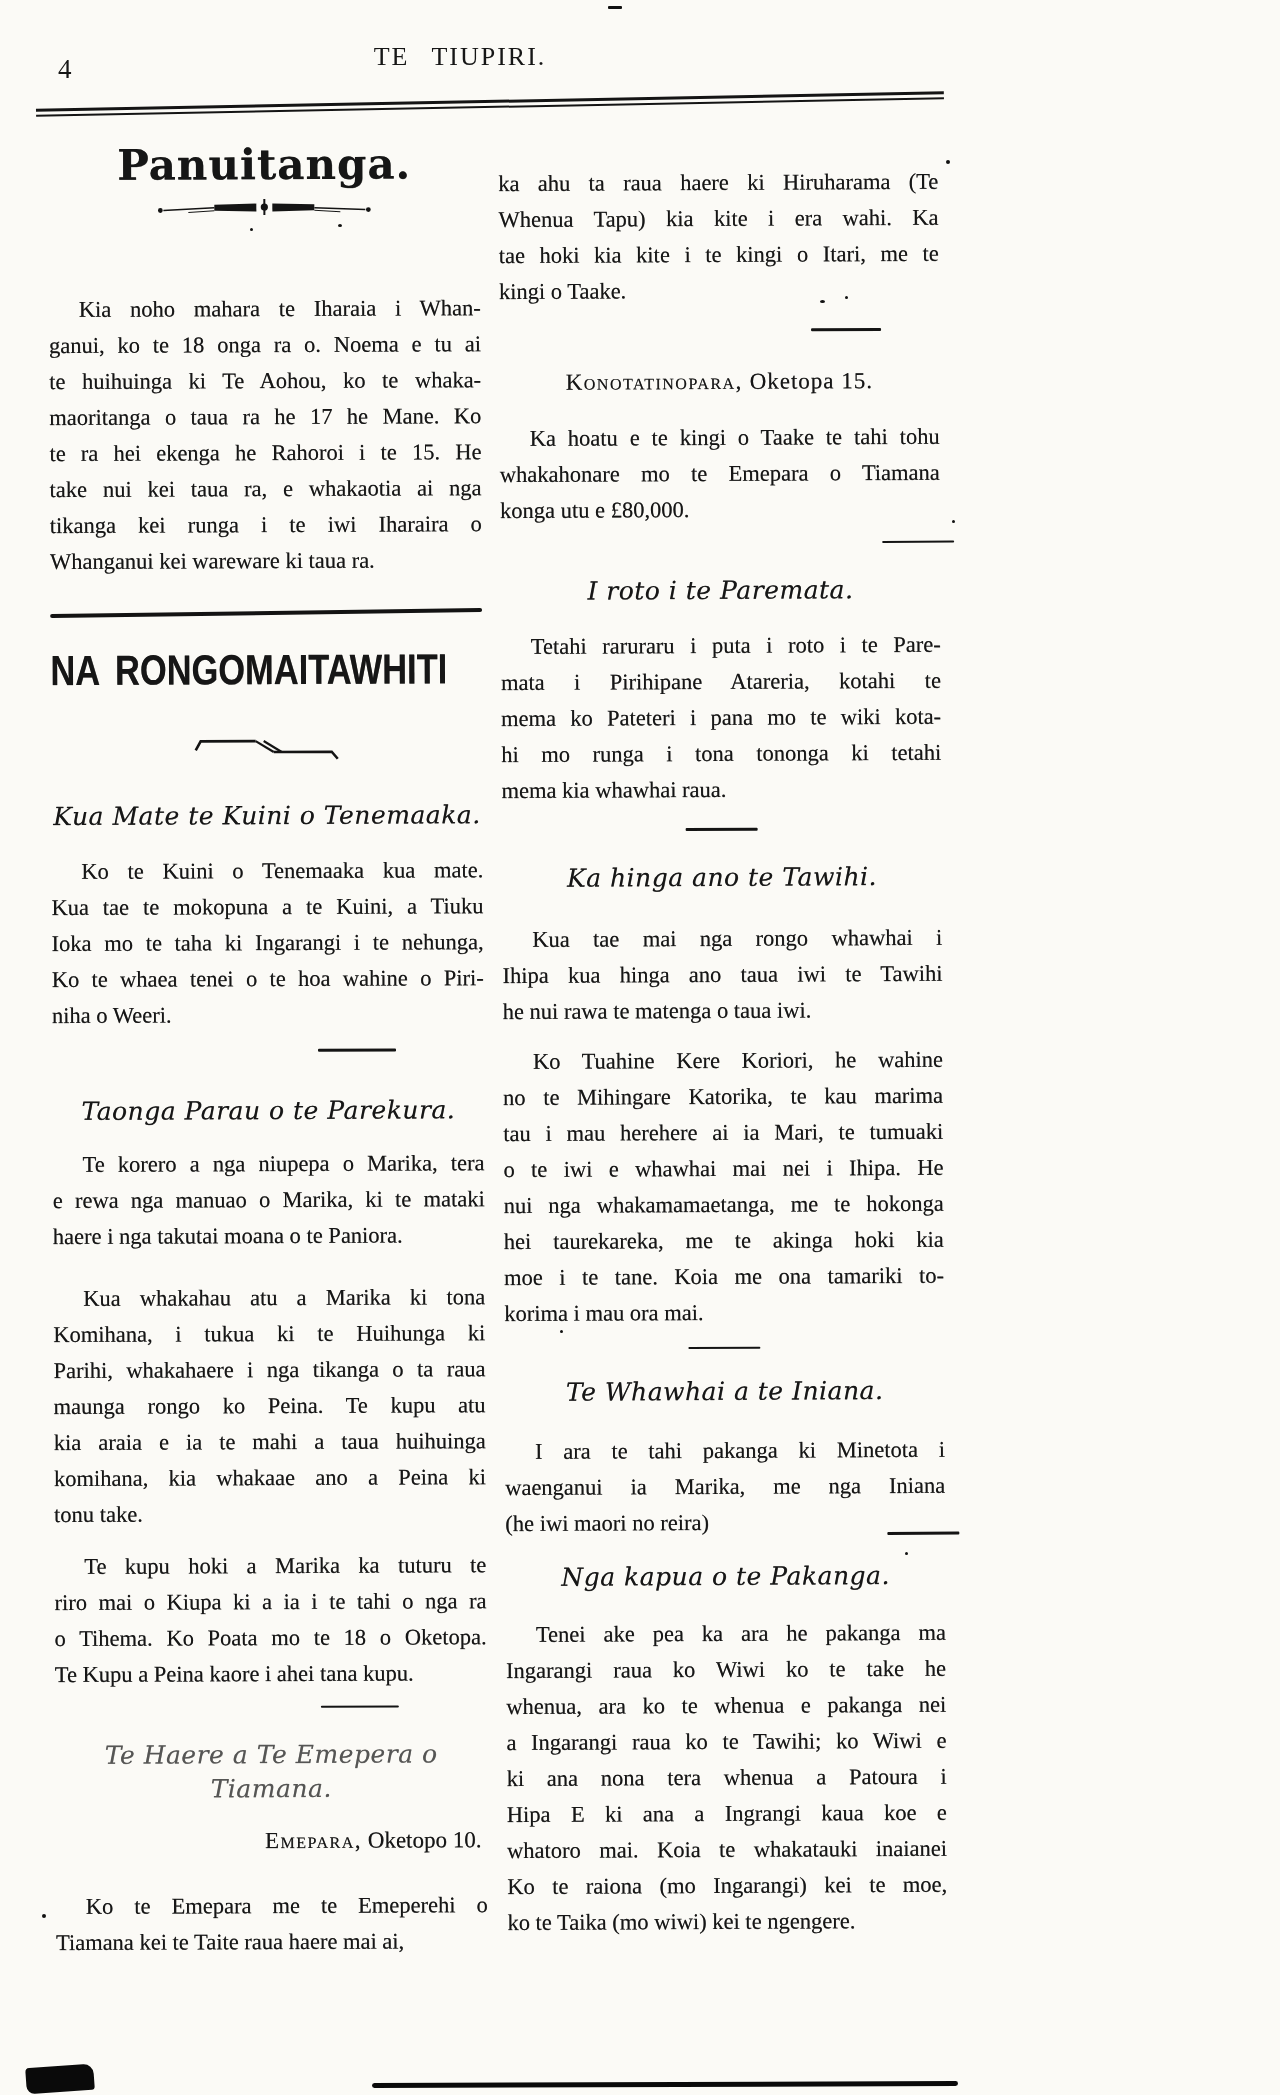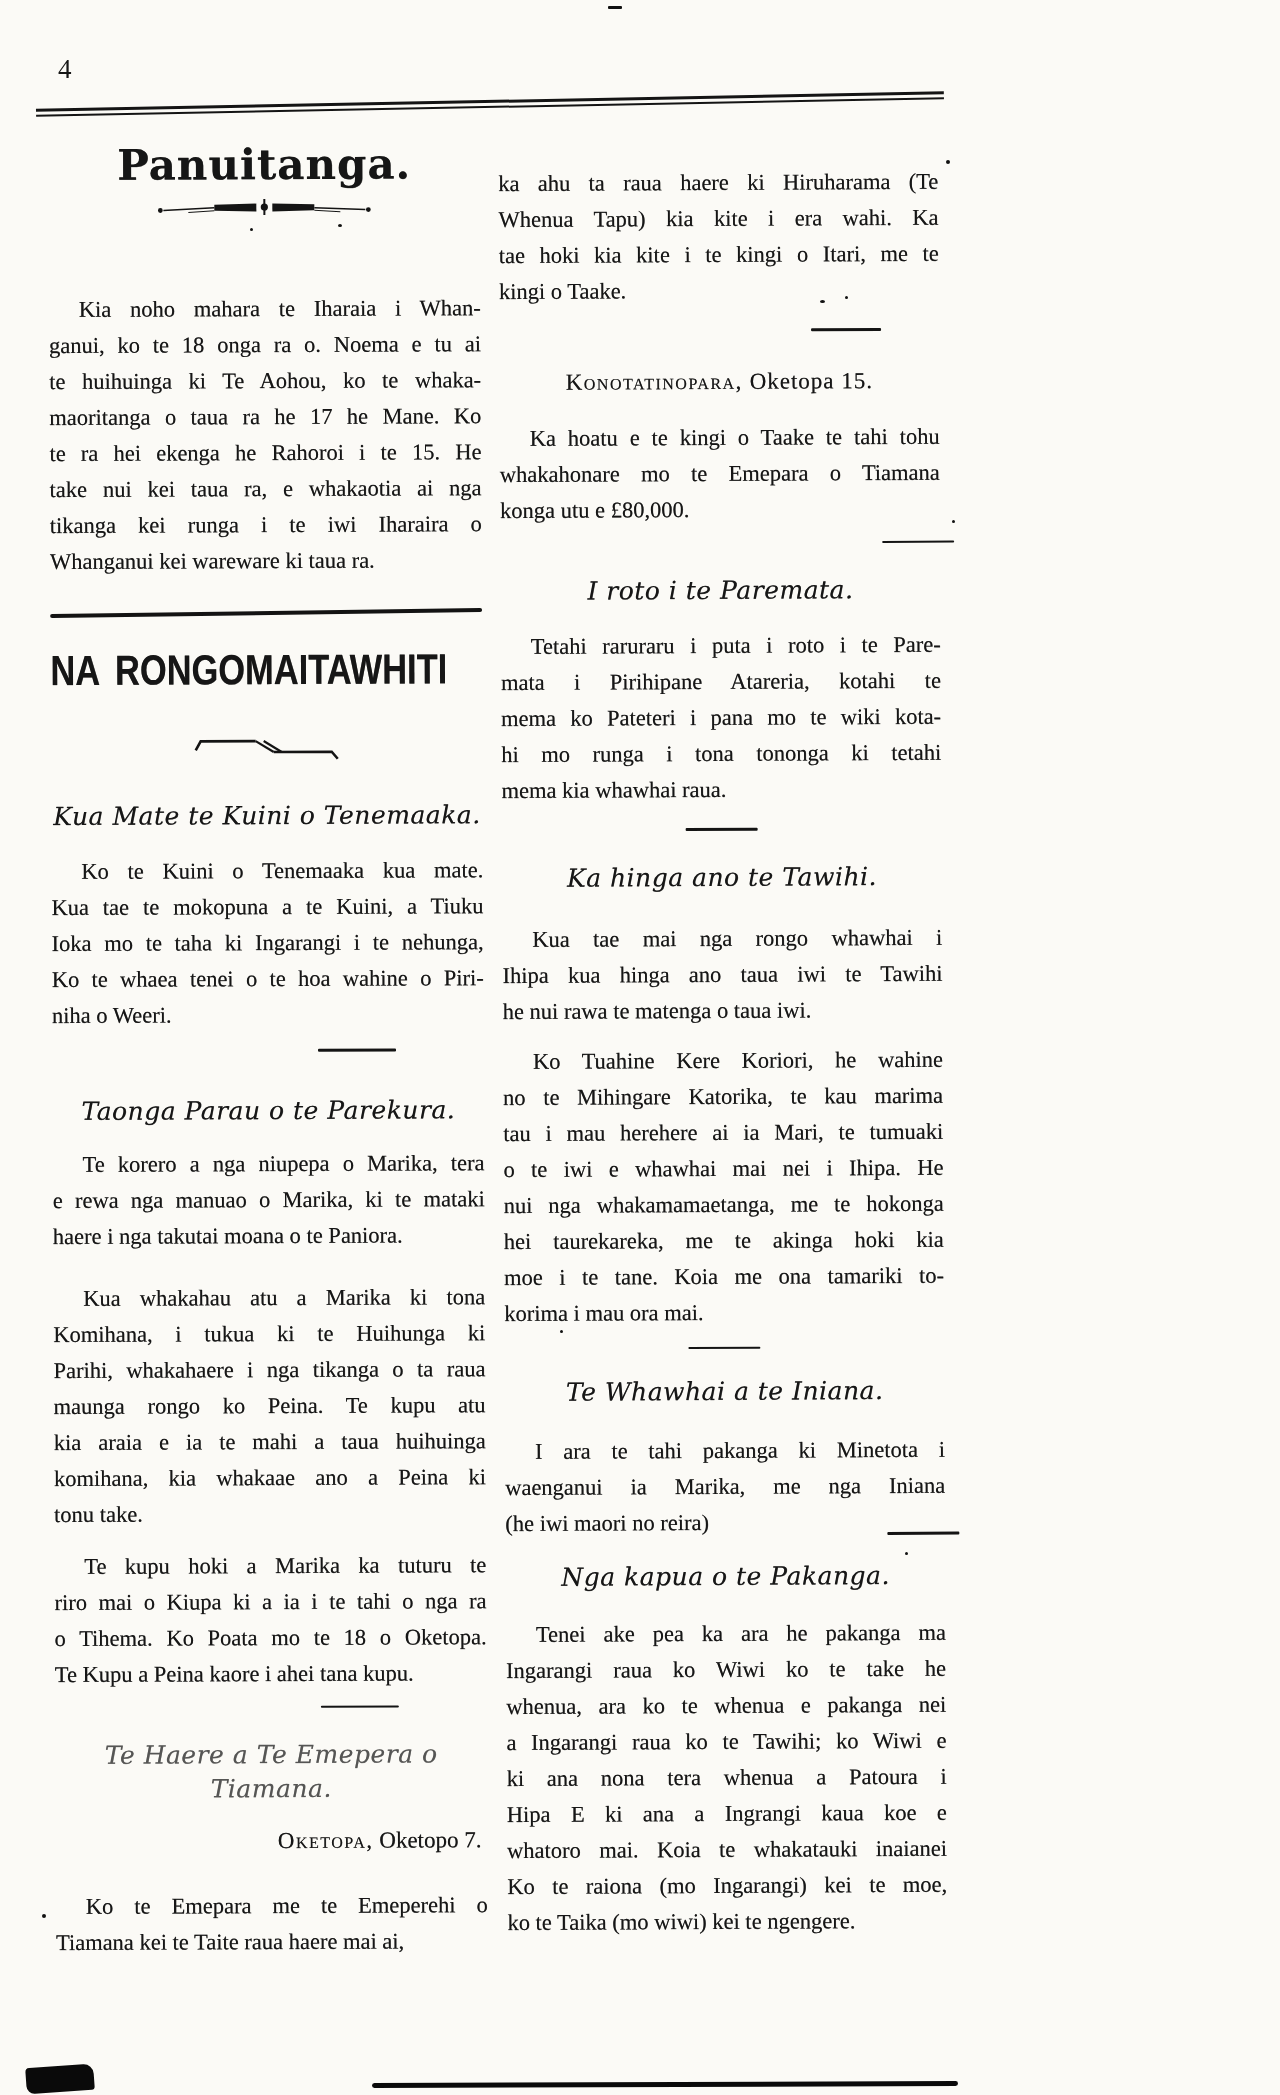--- a/index.html
+++ b/index.html
@@ -66,20 +66,21 @@
   svg .inkfill{fill:#141414;stroke:none;}
 </style>
 </head>
 <body>
 
 <div class="page">
 
   <div class="speck bar" style="left:608px;top:6px;width:14px;height:3px;"></div>
 
   <div class="pagenum">4</div>
+  <div class="masthead">TE TIUPIRI.</div>
   <div class="toprule"></div>
 
   <div class="col left">
 
     <h2 class="panui">Panuitanga.</h2>
 
     <svg class="orn" width="220" height="24" viewBox="0 0 220 24">
       <circle class="inkfill" cx="6" cy="15" r="2.4"></circle>
       <path class="ink" d="M9 15 L60 12.5" stroke-width="1.5"></path>
       <path class="ink" d="M34 17 L60 15.5" stroke-width="1"></path>
@@ -143,21 +144,21 @@
     <div class="para" style="margin-top:16px;">
         <div class="line pfirst">Te kupu hoki a Marika ka tuturu te</div>
         <div class="line">riro mai o Kiupa ki a ia i te tahi o nga ra</div>
         <div class="line">o Tihema. Ko Poata mo te 18 o Oketopa.</div>
         <div class="line plast">Te Kupu a Peina kaore i ahei tana kupu.</div>
       </div>
 
     <div class="rule-short rs-lc" style="margin-top:14px;"></div>
 
     <h3 class="ital faded" style="margin-top:30px;">Te Haere a Te Emepera o Tiamana.</h3>
-    <div class="dateline" style="margin-top:20px;"><span class="sc">Oketopa,</span> <span>Oketopo 7.</span></div>
+    <div class="dateline" style="margin-top:20px;"><span class="sc">Emepara,</span> <span>Oketopo 10.</span></div>
     <div class="para" style="margin-top:32px;">
         <div class="line pfirst">Ko te Emepara me te Emeperehi o</div>
         <div class="line plast">Tiamana kei te Taite raua haere mai ai,</div>
       </div>
   </div>
 
   <div class="col right">
 
     <div class="para noindent" style="margin-top:36px;">
         <div class="line pfirst">ka ahu ta raua haere ki Hiruharama (Te</div>

